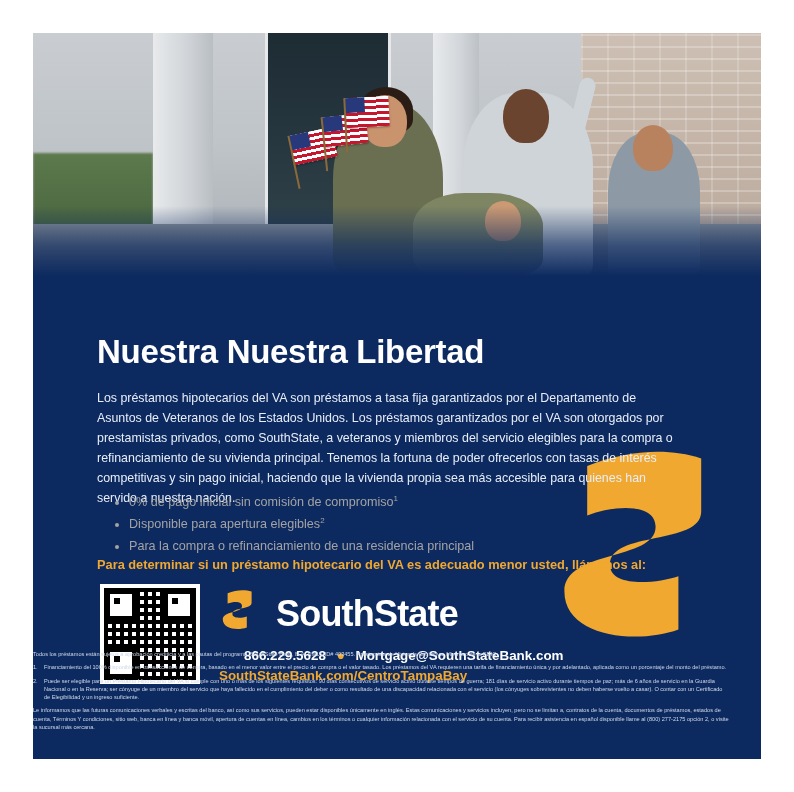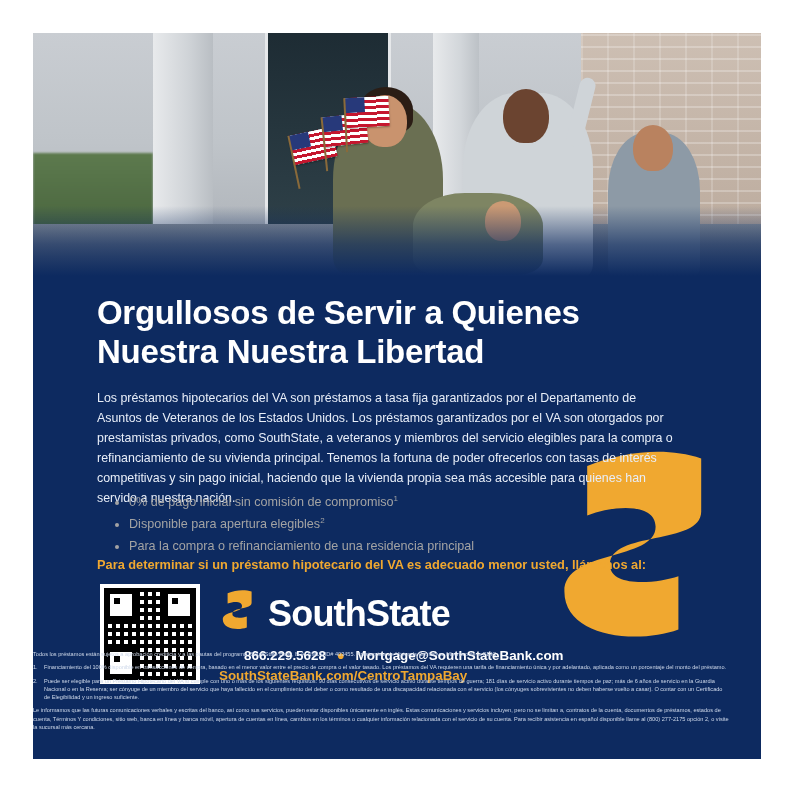--- a/index.html
+++ b/index.html
@@ -205,21 +205,21 @@
   .qr-eye.tl { left: 2px; top: 2px; }
   .qr-eye.tr { right: 2px; top: 2px; }
   .qr-eye.bl { left: 2px; bottom: 2px; }
 
   
   .logo-wrap {
     position: absolute;
     left: 185px; top: 312px;
     display: flex;
     align-items: center;
-    gap: 10px;
+    gap: 18px;
   }
   .logo-name {
     color: #ffffff;
     font-size: 36px;
     font-weight: bold;
     letter-spacing: -0.8px;
   }
 
   .contact-line {
     position: absolute;
@@ -287,21 +287,21 @@
     <div class="photo-fade"></div>
   </div>
 
   <div class="panel">
 
     <svg class="watermark" viewBox="0 0 100 120" aria-hidden="true">
       <path d="M78 6 L78 34 C78 52 30 44 30 62 C30 74 54 72 66 68 L66 96 C44 104 6 100 6 76 C6 54 54 60 54 42 C54 30 34 30 18 36 L18 10 C38 2 60 0 78 6 Z" fill="#f0a830"></path>
     </svg>
 
     <h1 class="headline">
-      <span>Orgullosos de Servir a Quienes</span><br>
+      <br>
       <span>Nuestra Nuestra Libertad</span>
     </h1>
 
     <div class="paragraph">Los préstamos hipotecarios del VA son préstamos a tasa fija garantizados por el Departamento de Asuntos de Veteranos de los Estados Unidos. Los préstamos garantizados por el VA son otorgados por prestamistas privados, como SouthState, a veteranos y miembros del servicio elegibles para la compra o refinanciamiento de su vivienda principal. Tenemos la fortuna de poder ofrecerlos con tasas de interés competitivas y sin pago inicial, haciendo que la vivienda propia sea más accesible para quienes han servido a nuestra nación.</div>
 
     <ul class="bullets">
       <li><span>0% de pago inicial sin comisión de compromiso</span><sup>1</sup></li>
       <li><span>Disponible para apertura elegibles</span><sup>2</sup></li>
       <li><span>Para la compra o refinanciamiento de una residencia principal</span></li>
     </ul>

